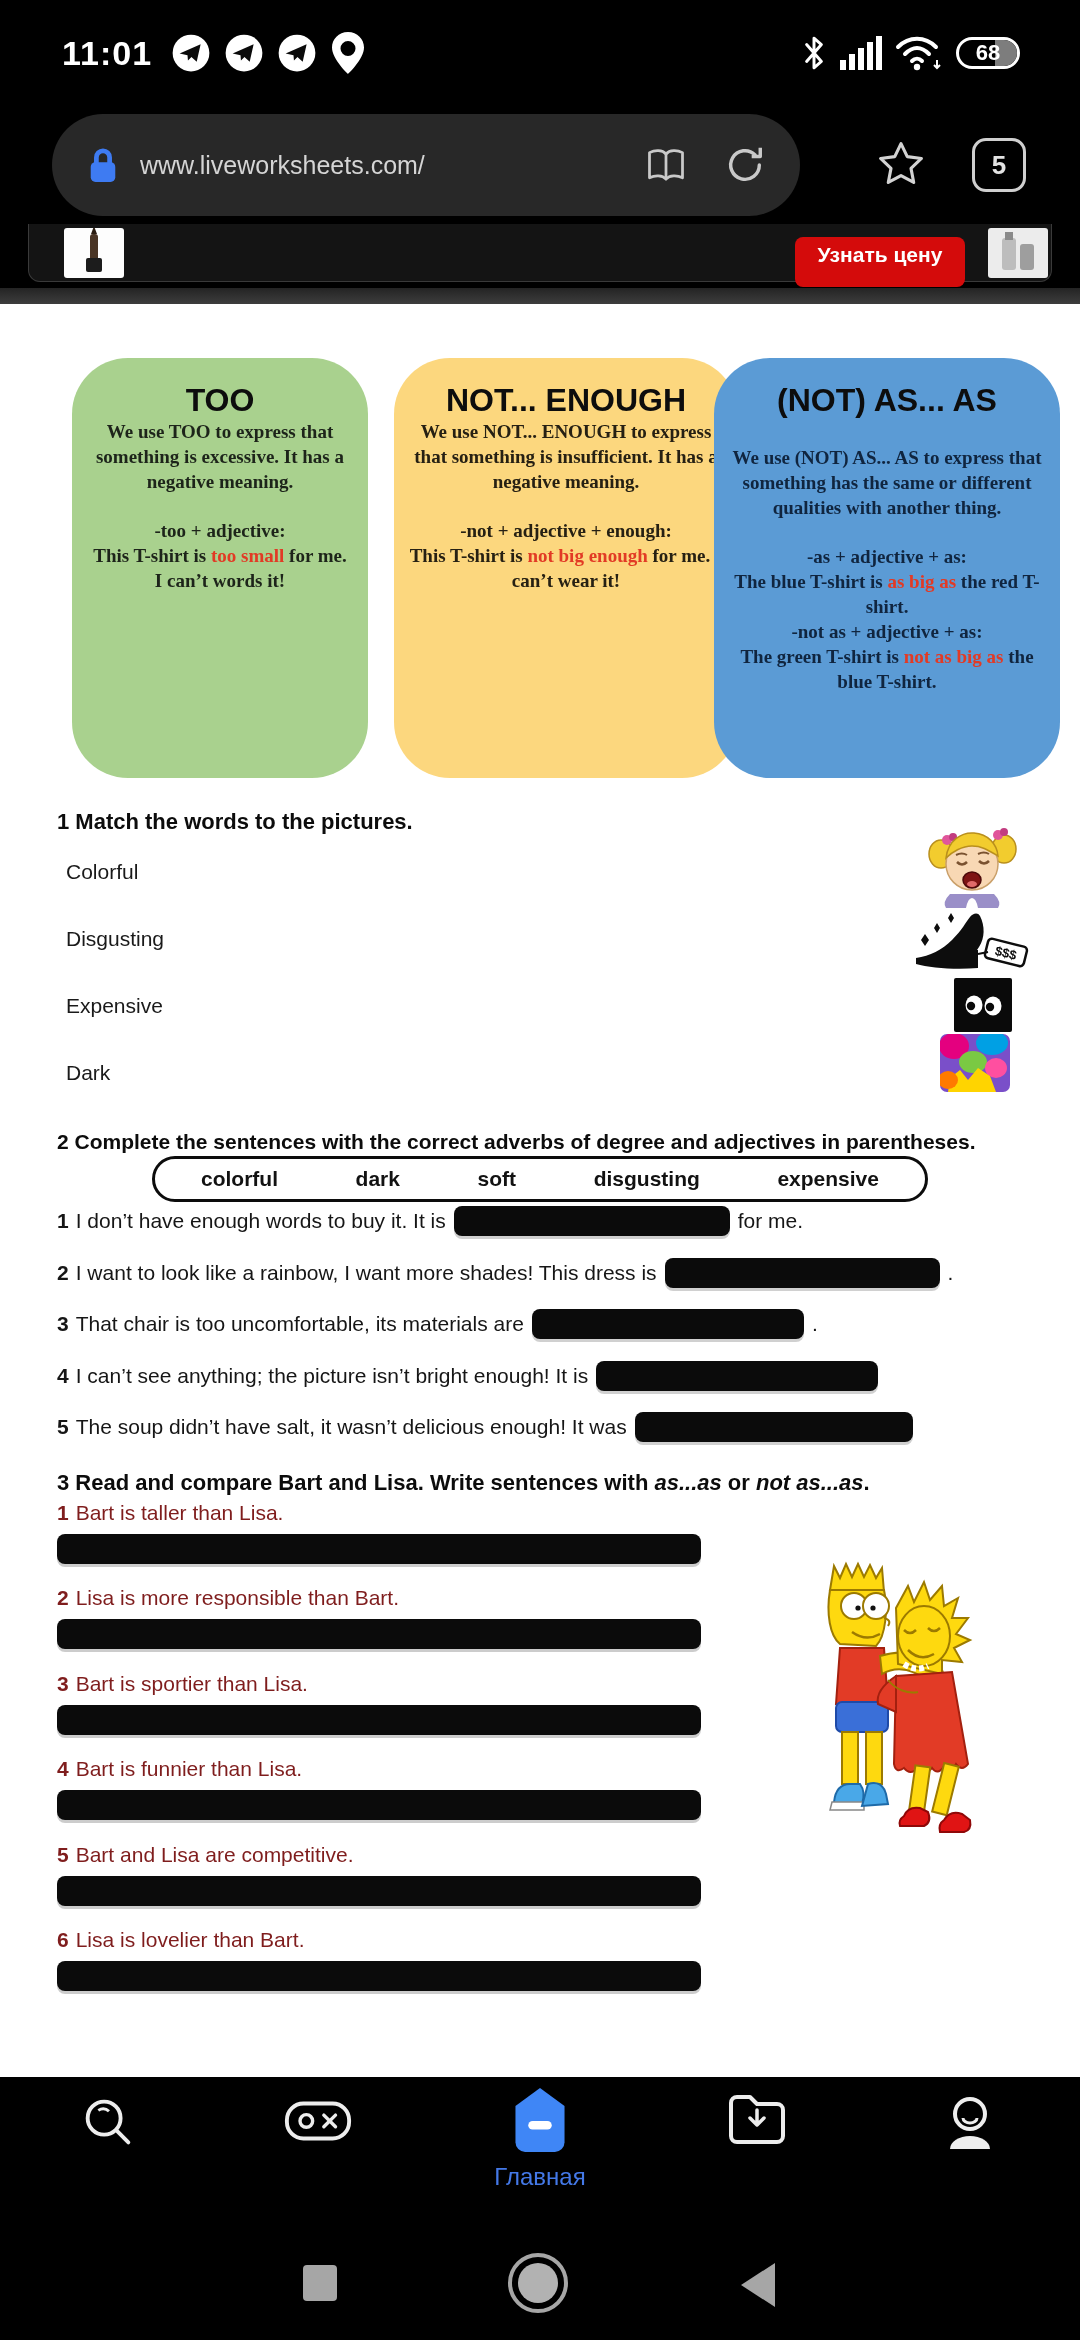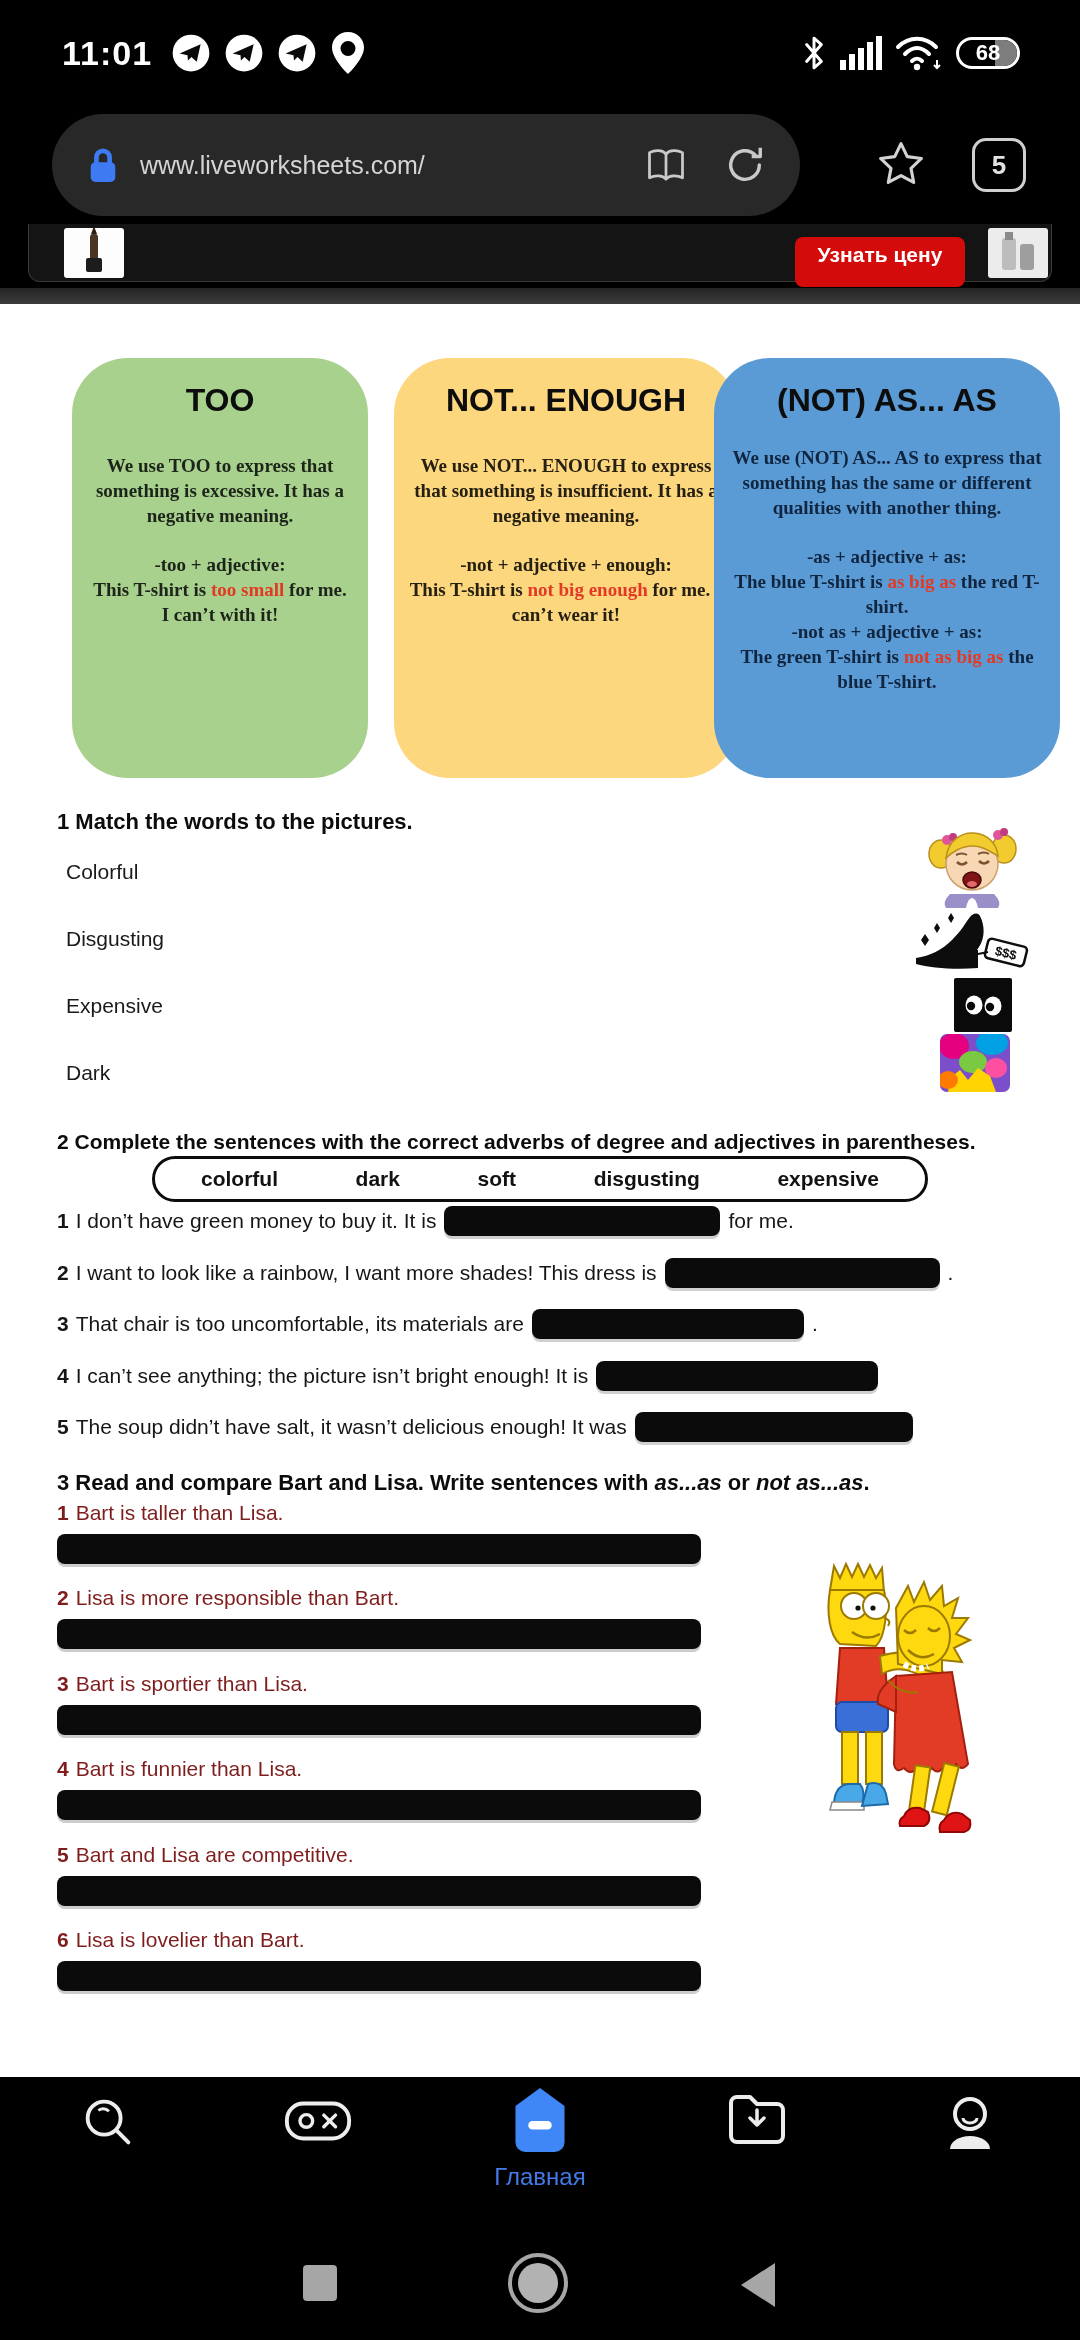--- a/index.html
+++ b/index.html
@@ -36,21 +36,21 @@
   .ad-btn { position:absolute; left:795px; top:13px; width:170px; height:50px; background:#d40b0b; border-radius:8px;
     display:flex; align-items:flex-start; justify-content:center; overflow:hidden; }
   .ad-btn span { color:#fff; font-size:21px; font-weight:bold; margin-top:6px; white-space:nowrap; }
   .ad-thumb-right { position:absolute; left:988px; top:4px; width:60px; height:50px; background:#ececec; border-radius:3px; }
   .band { position:absolute; top:288px; left:0; width:1080px; height:16px;
     background:linear-gradient(#242424,#3d3d3d); }
   
   .content { position:absolute; top:304px; left:0; width:1080px; height:1773px; background:#fff; color:#121212; }
   .card { position:absolute; top:54px; height:420px; border-radius:56px; overflow:hidden; }
   .card-title { text-align:center; font-weight:bold; font-size:32px; color:#0d0d0d; margin-top:24px; }
-  .card-body { margin-top:34px; padding:0 14px; font-family:"Liberation Serif", serif; font-weight:bold;
+  .card-body { padding:0 14px; font-family:"Liberation Serif", serif; font-weight:bold;
     font-size:19px; line-height:25px; text-align:center; }
   .card-line { }
   .spacer { height:24px; }
   .red { color:#e23a25; }
   .ex-heading { position:absolute; left:57px; font-weight:bold; font-size:22px; color:#0c0c0c; white-space:nowrap; }
   .ex2-heading { font-size:21px; }
   .words-col { position:absolute; left:66px; top:556px; display:flex; flex-direction:column; gap:43px;
     font-size:21px; color:#1a1a1a; }
   .match-img { position:absolute; }
   .word-bank { position:absolute; left:152px; top:852px; width:776px; height:46px; border:3px solid #0c0c0c;
@@ -175,21 +175,21 @@
 
   <div class="content">
 
     <div class="card" id="card0" style="left: 72px; width: 296px; background: rgb(169, 209, 142); color: rgb(29, 36, 26);">
       <div class="card-title">TOO</div>
       <div class="card-body">
           <div class="card-line"><span>We use TOO to express that something is excessive. It has a negative meaning.</span></div>
           <div class="spacer"></div>
           <div class="card-line"><span>-too + adjective:</span></div>
           <div class="card-line"><span>This T-shirt is </span><span class="red">too small</span><span> for me.</span></div>
-          <div class="card-line"><span>I can’t with it!</span></div>
+          <div class="card-line"><span>I can’t words it!</span></div>
         </div>
     </div>
     <div class="card" id="card1" style="left: 394px; width: 344px; background: rgb(252, 215, 126); color: rgb(38, 32, 19);">
       <div class="card-title">NOT... ENOUGH</div>
       <div class="card-body">
           <div class="card-line"><span>We use NOT... ENOUGH to express that something is insufficient. It has a negative meaning.</span></div>
           <div class="spacer"></div>
           <div class="card-line"><span>-not + adjective + enough:</span></div>
           <div class="card-line"><span>This T-shirt is </span><span class="red">not big enough</span><span> for me. I can’t wear it!</span></div>
         </div>
@@ -276,21 +276,21 @@
     <div class="word-bank" id="wordbank">
         <span>colorful</span>
         <span>dark</span>
         <span>soft</span>
         <span>disgusting</span>
         <span>expensive</span>
       </div>
     <div id="ex2rows">
         <div class="ex2-row" style="top: 900px;">
           <span class="snum">1</span>
-          <span>I don’t have green money to buy it. It is</span>
+          <span>I don’t have enough words to buy it. It is</span>
           <span class="redact" style="width: 276px;"></span>
           <span>for me.</span>
         </div>
         <div class="ex2-row" style="top: 951.5px;">
           <span class="snum">2</span>
           <span>I want to look like a rainbow, I want more shades! This dress is</span>
           <span class="redact" style="width: 275px;"></span>
           <span>.</span>
         </div>
         <div class="ex2-row" style="top: 1003px;">

